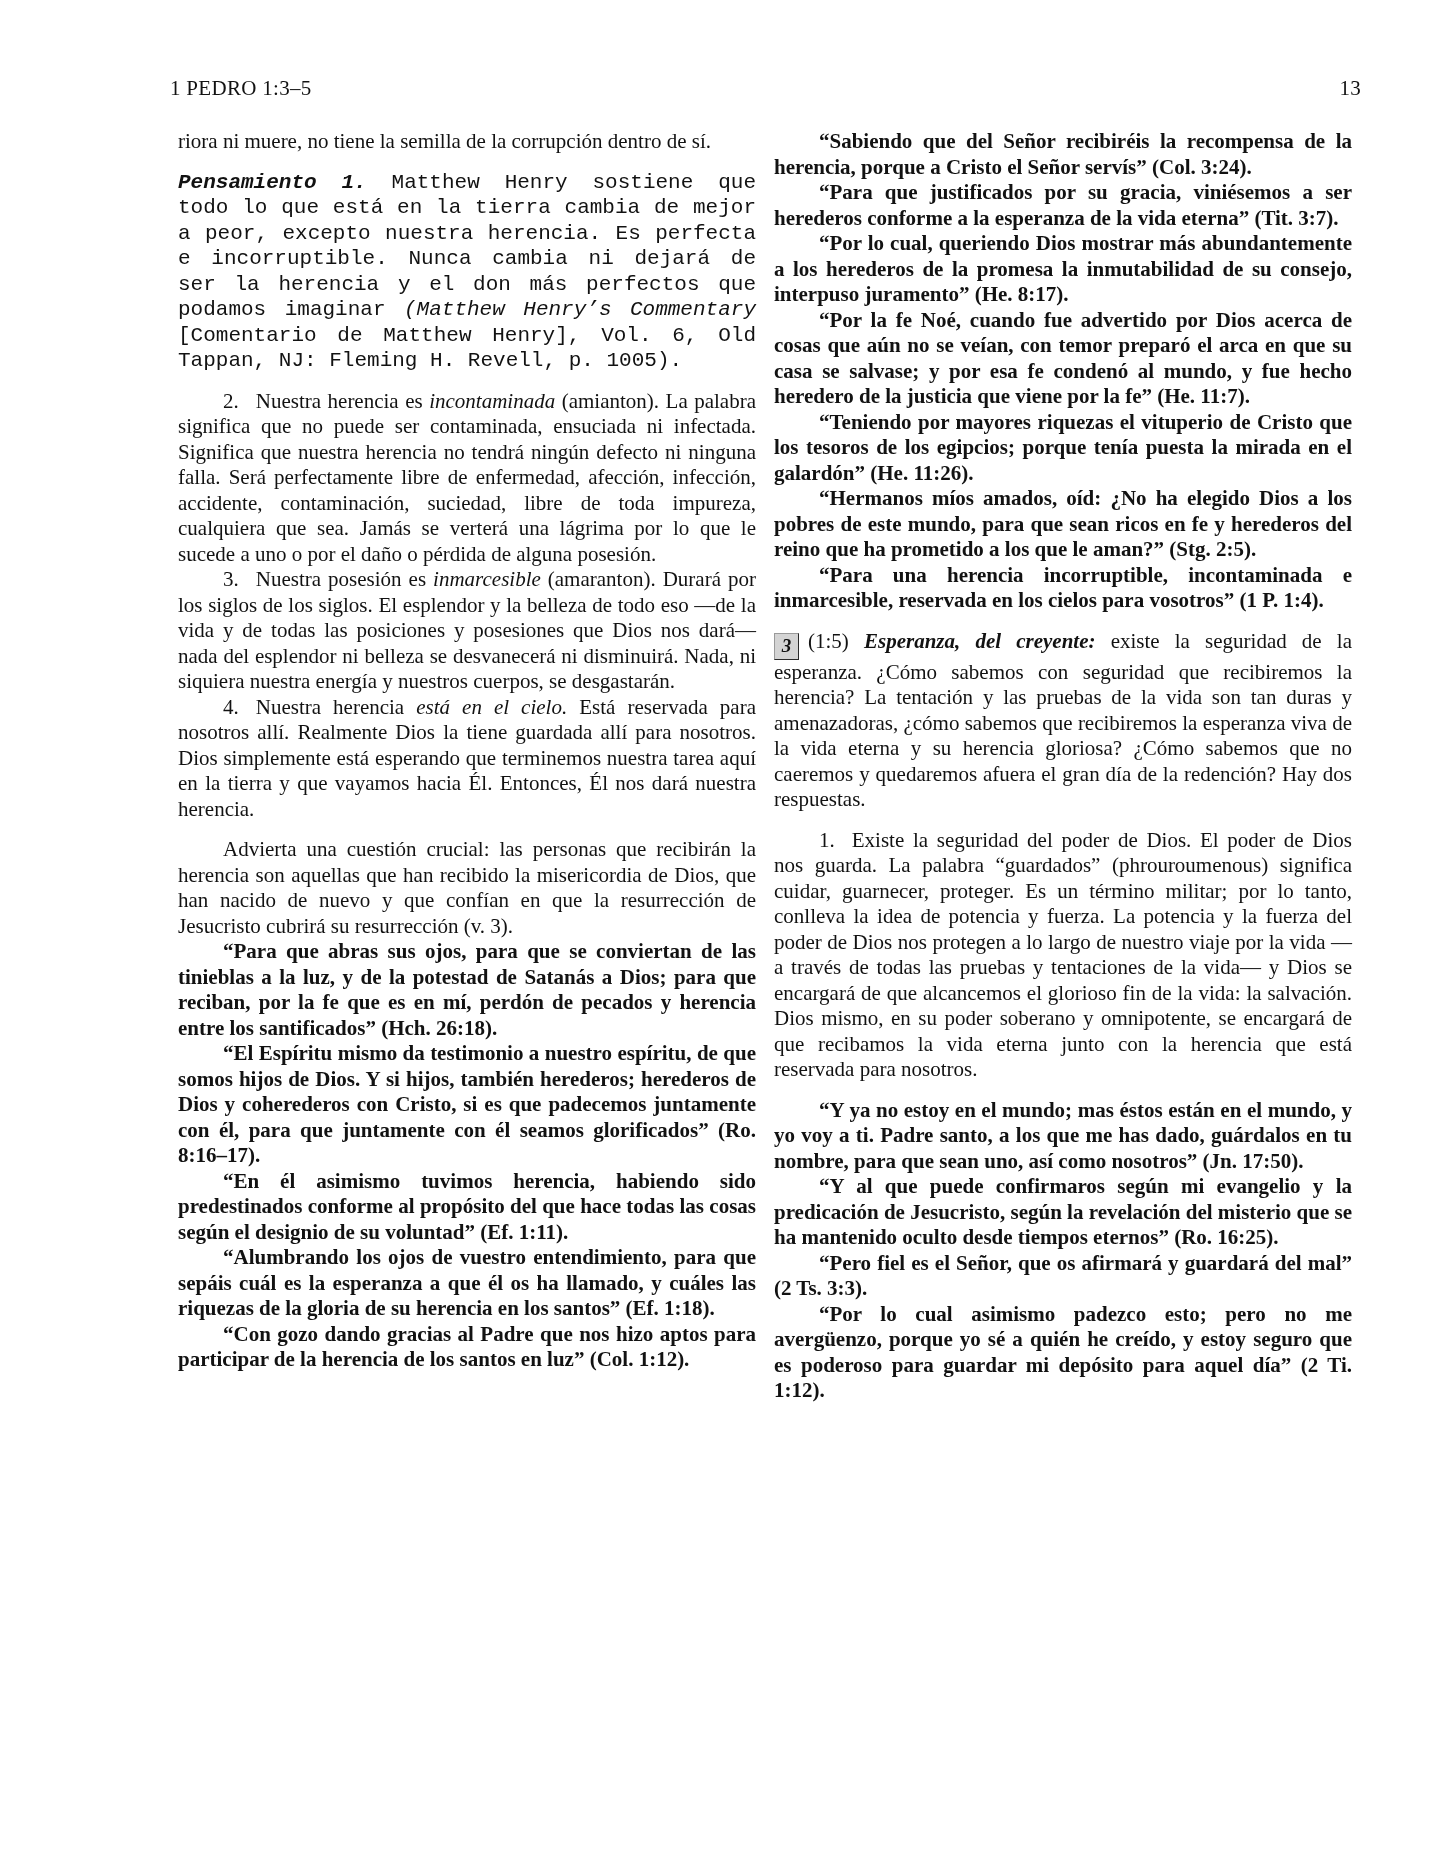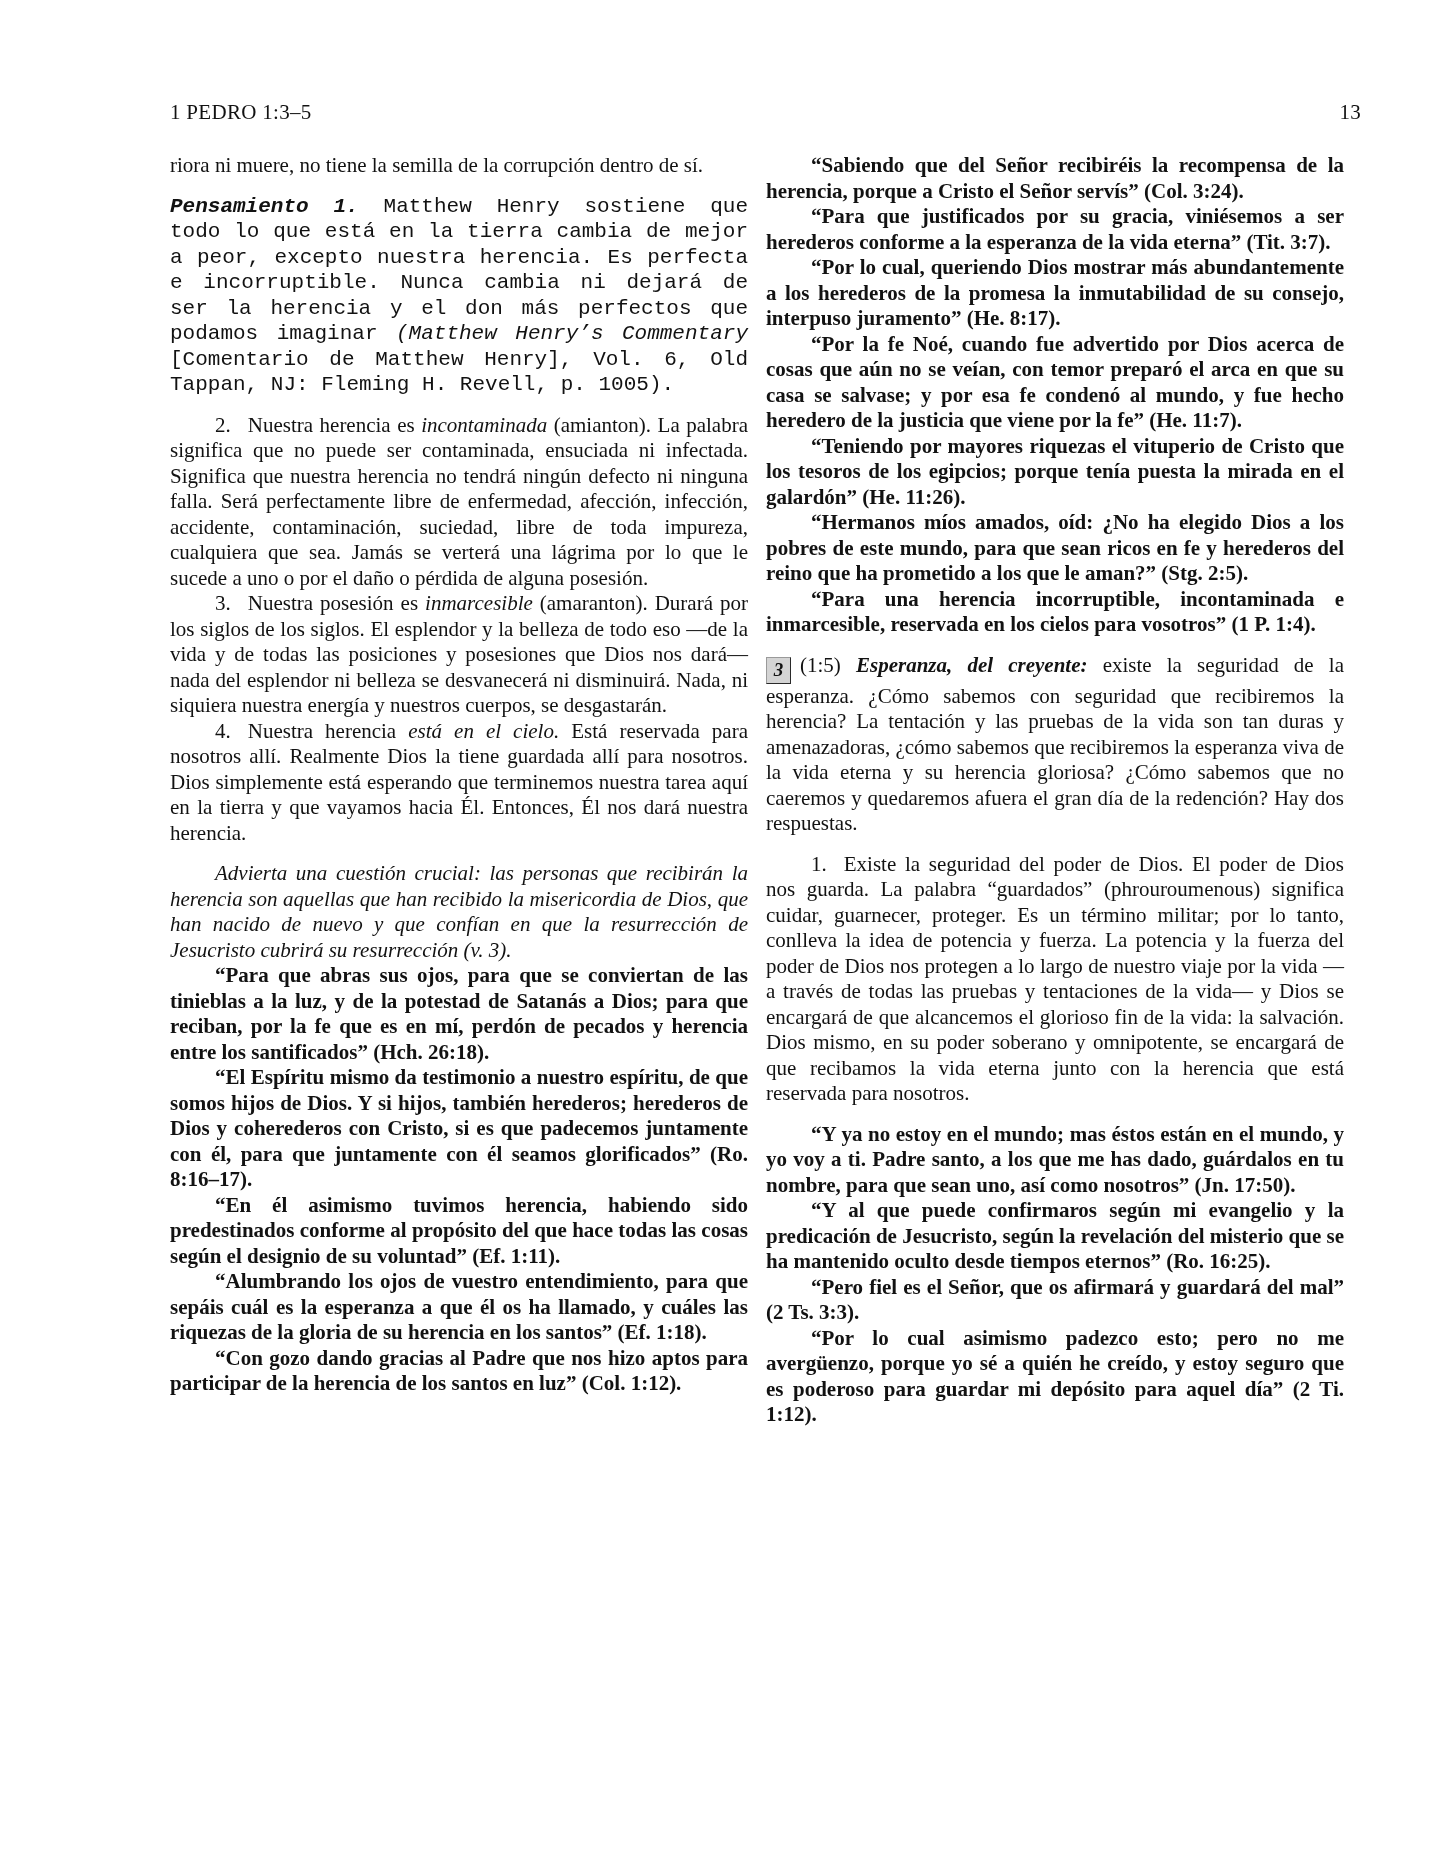--- a/index.html
+++ b/index.html
@@ -2,34 +2,34 @@
 <html lang="es"><head>
 <meta charset="utf-8">
 <style>
   html, body { margin:0; padding:0; }
   body {
     width:1445px; height:1870px;
     background:#ffffff; color:#121212;
     font-family:"Liberation Serif", serif;
     overflow:hidden;
   }
-  .page { box-sizing:border-box; width:1445px; height:1870px; padding:100px 84px 0 170px; }
+  .page { box-sizing:border-box; width:1445px; height:1870px; padding:76px 84px 0 170px; }
   .running-header {
     display:flex; justify-content:space-between; align-items:baseline;
     font-size:21px; letter-spacing:0.3px; margin-bottom:28px;
   }
-  .cols { display:flex; gap:18px; }
+  .cols { display:flex; gap:18px;margin-left:8px; }
   .col {
     width:578px; font-size:21px; line-height:1.215;
     text-align:justify; hyphens:auto; -webkit-hyphens:auto;
   }
   p.para { margin:0; }
   p.gap { margin-top:15px; }
   .cont { text-indent:0; }
-  .plain { text-indent:45px;font-style:italic; }
+  .plain { text-indent:45px; }
   .numbered { text-indent:45px; }
   .num { margin-right:17px; }
   .thought { margin-left:45px; text-indent:0;font-family:Liberation Mono, monospace; }
   .quote { margin-left:76px; text-indent:45px; font-weight:bold; }
   .section { margin-top:26px; text-indent:0; }
   .i { font-style:italic; }
   .bi { font-weight:bold; font-style:italic; }
   .marker {
     display:inline-block; width:23px; height:25px; line-height:24px;
     text-align:center; text-indent:0;

